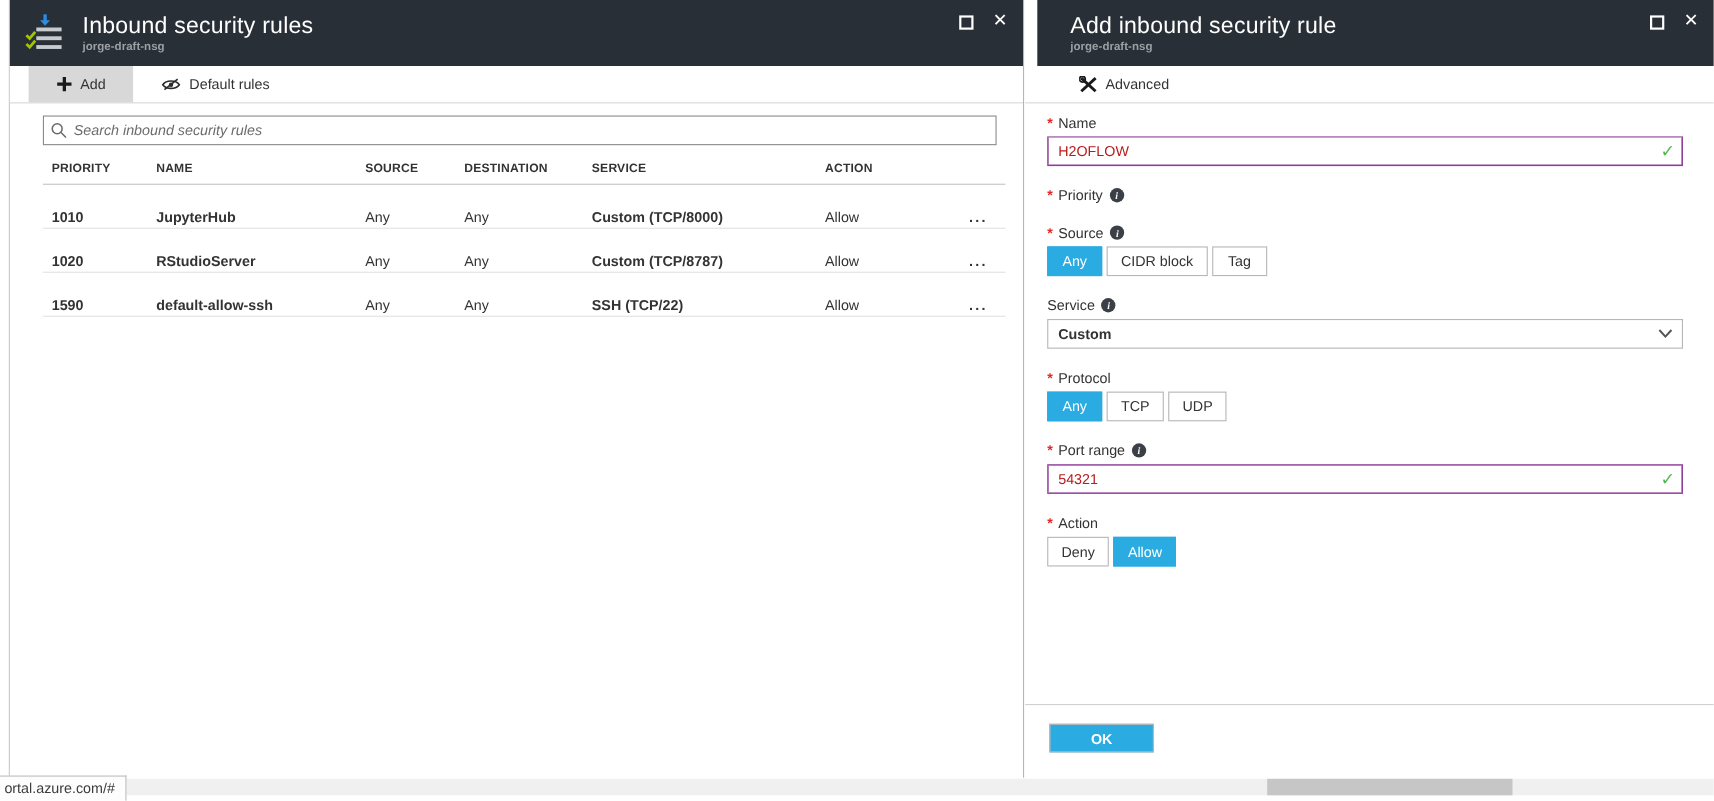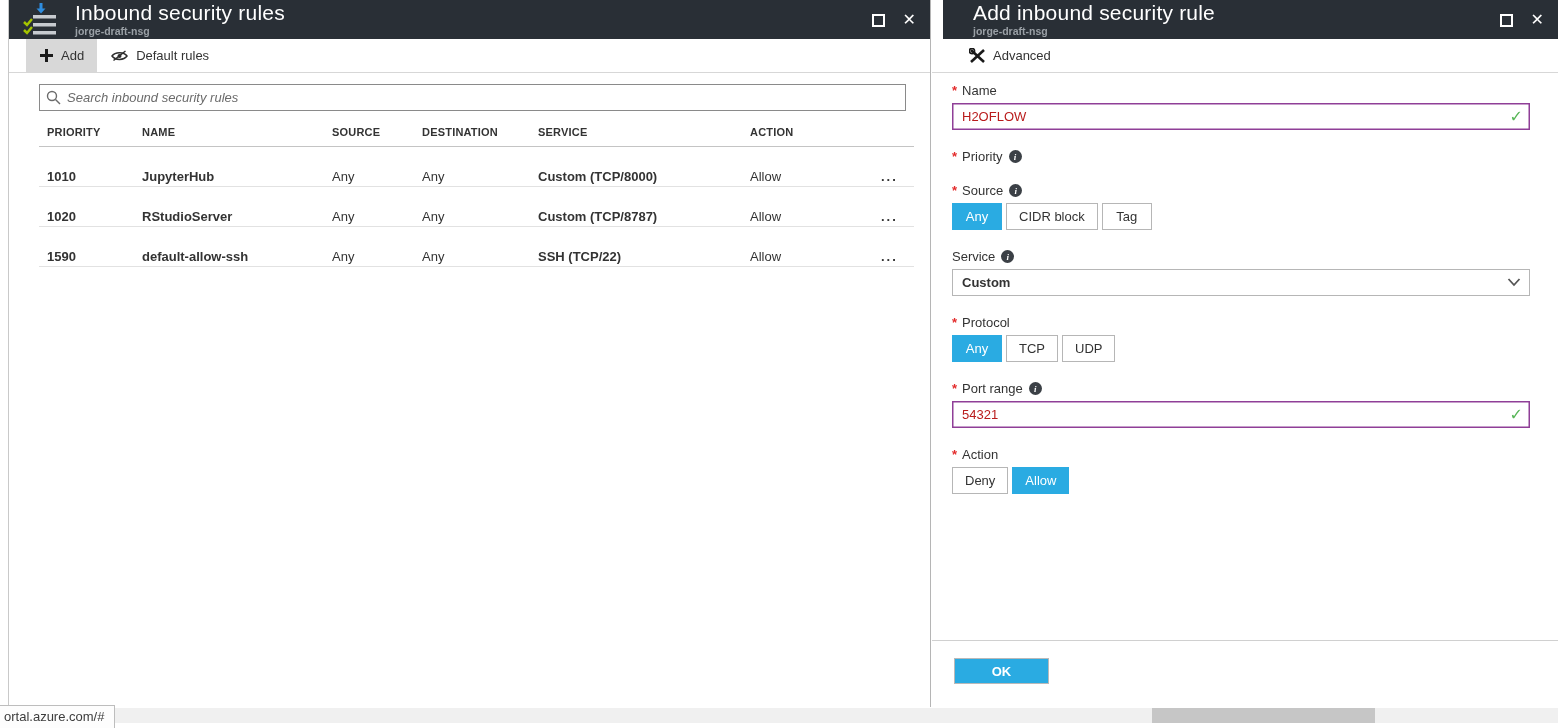--- a/index.html
+++ b/index.html
@@ -9,36 +9,36 @@
     background:#ffffff; color:#333; overflow:hidden; position:relative;
   }
   .page { position:relative; width:1558px; height:728px; background:#fff; }
 
   
   .blade { position:absolute; top:0; height:707px; background:#fff; }
   .blade-left  { left:8px;  width:923px; border-left:1px solid #c9c9c9; border-right:1px solid #b5b5b5; }
   .blade-right { left:932px; width:626px; }
 
   
-  .blade-header { height:39px; background:#292f36; display:flex; align-items:center; position:relative; }
+  .blade-header { height:60px; background:#292f36; display:flex; align-items:center; position:relative; }
   .blade-left  .blade-header { padding-left:12px; }
   .blade-right .blade-header { padding-left:30px;margin-left:11px; }
   .hdr-icon { width:40px; height:40px; margin-right:14px; flex:0 0 auto; }
   .hdr-titles { display:flex; flex-direction:column; justify-content:center; }
   .hdr-title { color:#ffffff; font-size:21px; font-weight:400; letter-spacing:.2px; line-height:24px; }
   .hdr-sub { color:#9aa0a6; font-size:10.5px; font-weight:700; line-height:13px; }
   .hdr-controls { position:absolute; right:14px; top:12px; display:flex; align-items:center; gap:18px; }
   .btn-max { width:13px; height:13px; border:2px solid #ffffff; background:transparent; display:inline-block; cursor:pointer; }
   .btn-close { color:#ffffff; font-size:16px; line-height:16px; cursor:pointer; font-weight:400; }
 
   
   .toolbar { height:34px; border-bottom:1px solid #d7d7d7; display:flex; align-items:stretch; background:#fff; }
   .blade-left .toolbar { padding-left:17px; }
   .blade-right .toolbar { padding-left:24px; }
-  .tool-btn { display:flex; align-items:center; gap:7px; padding:0 13px; font-size:13px; color:#333; cursor:pointer; }
+  .tool-btn { display:flex; align-items:center; gap:7px; padding:0 25px; font-size:13px; color:#333; cursor:pointer; }
   .tool-btn.pressed { background:#d8d8d8; }
   .tool-btn svg { display:block; }
 
   
   .search-wrap { position:relative; margin:11px 25px 6px 30px; }
   .search-input {
     width:867px; height:27px; border:1px solid #8a8a8a; background:#fff;
     padding:0 8px 0 27px; font-size:13px; font-style:italic; color:#333;
     font-family:"Liberation Sans", sans-serif;
   }

